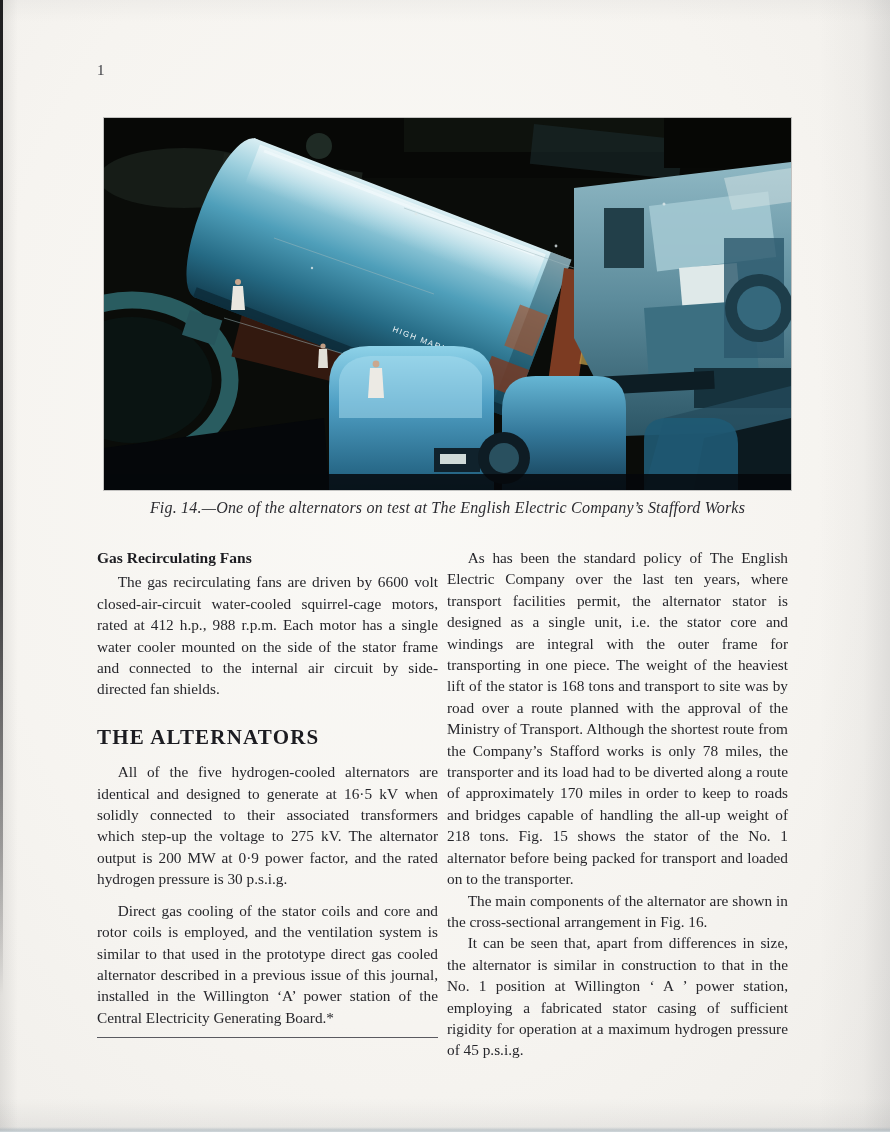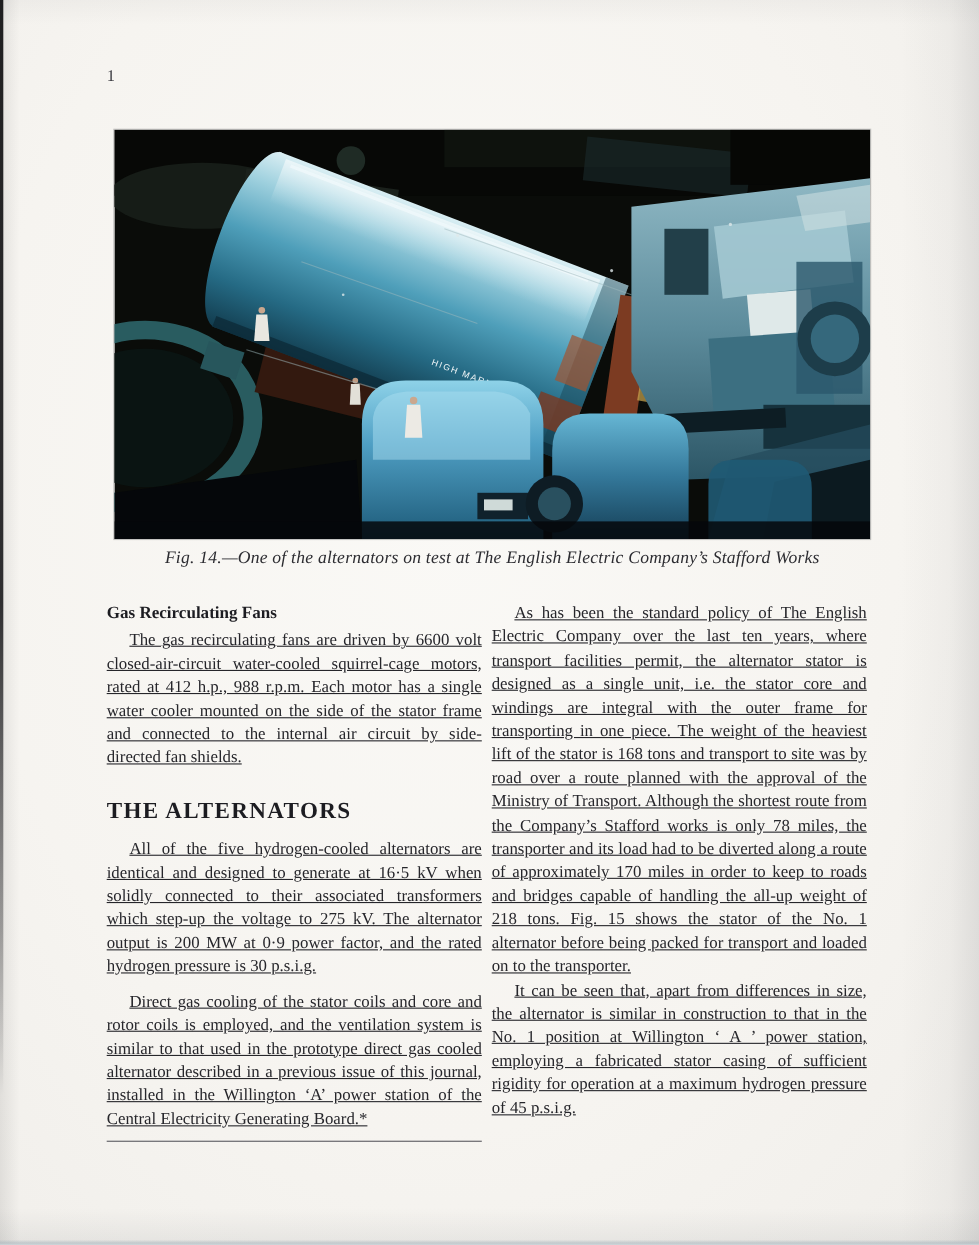--- a/index.html
+++ b/index.html
@@ -20,21 +20,21 @@
     background:linear-gradient(180deg,rgba(10,10,12,.9) 0%,rgba(15,15,18,.85) 55%,rgba(20,20,24,.35) 85%,rgba(20,20,24,0) 100%);}
   .edge-bottom{position:absolute;left:0;bottom:0;width:100%;height:5px;
     background:linear-gradient(180deg,rgba(150,160,168,0) 0%,rgba(165,178,186,.55) 60%,#cfd7db 100%);}
   .pagenum{position:absolute;left:97px;top:62px;font-size:15px;letter-spacing:1px;color:#3a3a40;}
   .photo{position:absolute;left:104px;top:118px;width:687px;height:372px;box-shadow:0 0 0 1px rgba(40,45,48,.25);}
   .photo svg{display:block;}
   .caption{position:absolute;left:104px;top:499px;width:687px;text-align:center;
     font-style:italic;font-size:16px;color:#2c2c31;letter-spacing:.2px;}
   .cols{position:absolute;left:97px;top:547px;width:700px;display:flex;gap:9px;}
   .col{width:341px;font-size:15.3px;line-height:21.4px;text-align:justify;}
-  .col p{margin:0;text-indent:1.35em;text-decoration:underline;}
+  .col p{margin:0;text-indent:1.35em;}
   .h-sub{font-weight:bold;font-size:15.5px;margin:0 0 3px 0;text-align:left;color:#1c1c21;}
   .h-sec{text-align:left;font-size:21px;font-weight:600;letter-spacing:1.2px;margin:27px 0 13px 0;color:#1c1c21;}
   .gap-para{margin-top:10px !important;}
   .fnrule{border:none;border-top:1px solid #5a5a60;margin:9px 0 4px 0;}
   .footnote{font-style:italic;font-size:13.2px;line-height:16.8px;text-indent:12px;text-align:justify;color:#2a2a2f;}
 </style>
 </head>
 <body>
 
 <div class="page">
@@ -171,16 +171,17 @@
     <div class="col">
       <div class="h-sub">Gas Recirculating Fans</div>
       <p>The gas recirculating fans are driven by 6600 volt closed-air-circuit water-cooled squirrel-cage motors, rated at 412 h.p., 988 r.p.m.  Each motor has a single water cooler mounted on the side of the stator frame and connected to the internal air circuit by side-directed fan shields.</p>
       <div class="h-sec">THE ALTERNATORS</div>
       <p>All of the five hydrogen-cooled alternators are identical and designed to generate at 16·5 kV when solidly connected to their associated transformers which step-up the voltage to 275 kV.  The alternator output is 200 MW at 0·9 power factor, and the rated hydrogen pressure is 30 p.s.i.g.</p>
       <p class="gap-para">Direct gas cooling of the stator coils and core and rotor coils is employed, and the ventilation system is similar to that used in the prototype direct gas cooled alternator described in a previous issue of this journal, installed in the Willington ‘A’ power station of the Central Electricity Generating Board.*</p>
       <hr class="fnrule">
     </div>
     <div class="col">
       <p>As has been the standard policy of The English Electric Company over the last ten years, where transport facilities permit, the alternator stator is designed as a single unit, i.e. the stator core and windings are integral with the outer frame for transporting in one piece.  The weight of the heaviest lift of the stator is 168 tons and transport to site was by road over a route planned with the approval of the Ministry of Transport.  Although the shortest route from the Company’s Stafford works is only 78 miles, the transporter and its load had to be diverted along a route of approximately 170 miles in order to keep to roads and bridges capable of handling the all-up weight of 218 tons.  Fig. 15 shows the stator of the No. 1 alternator before being packed for transport and loaded on to the transporter.</p>
+      <p>The main components of the alternator are shown in the cross-sectional arrangement in Fig. 16.</p>
       <p>It can be seen that, apart from differences in size, the alternator is similar in construction to that in the No. 1 position at Willington ‘ A ’ power station, employing a fabricated stator casing of sufficient rigidity for operation at a maximum hydrogen pressure of 45 p.s.i.g.</p>
     </div>
   </div>
 </div>
 
 </body></html>

